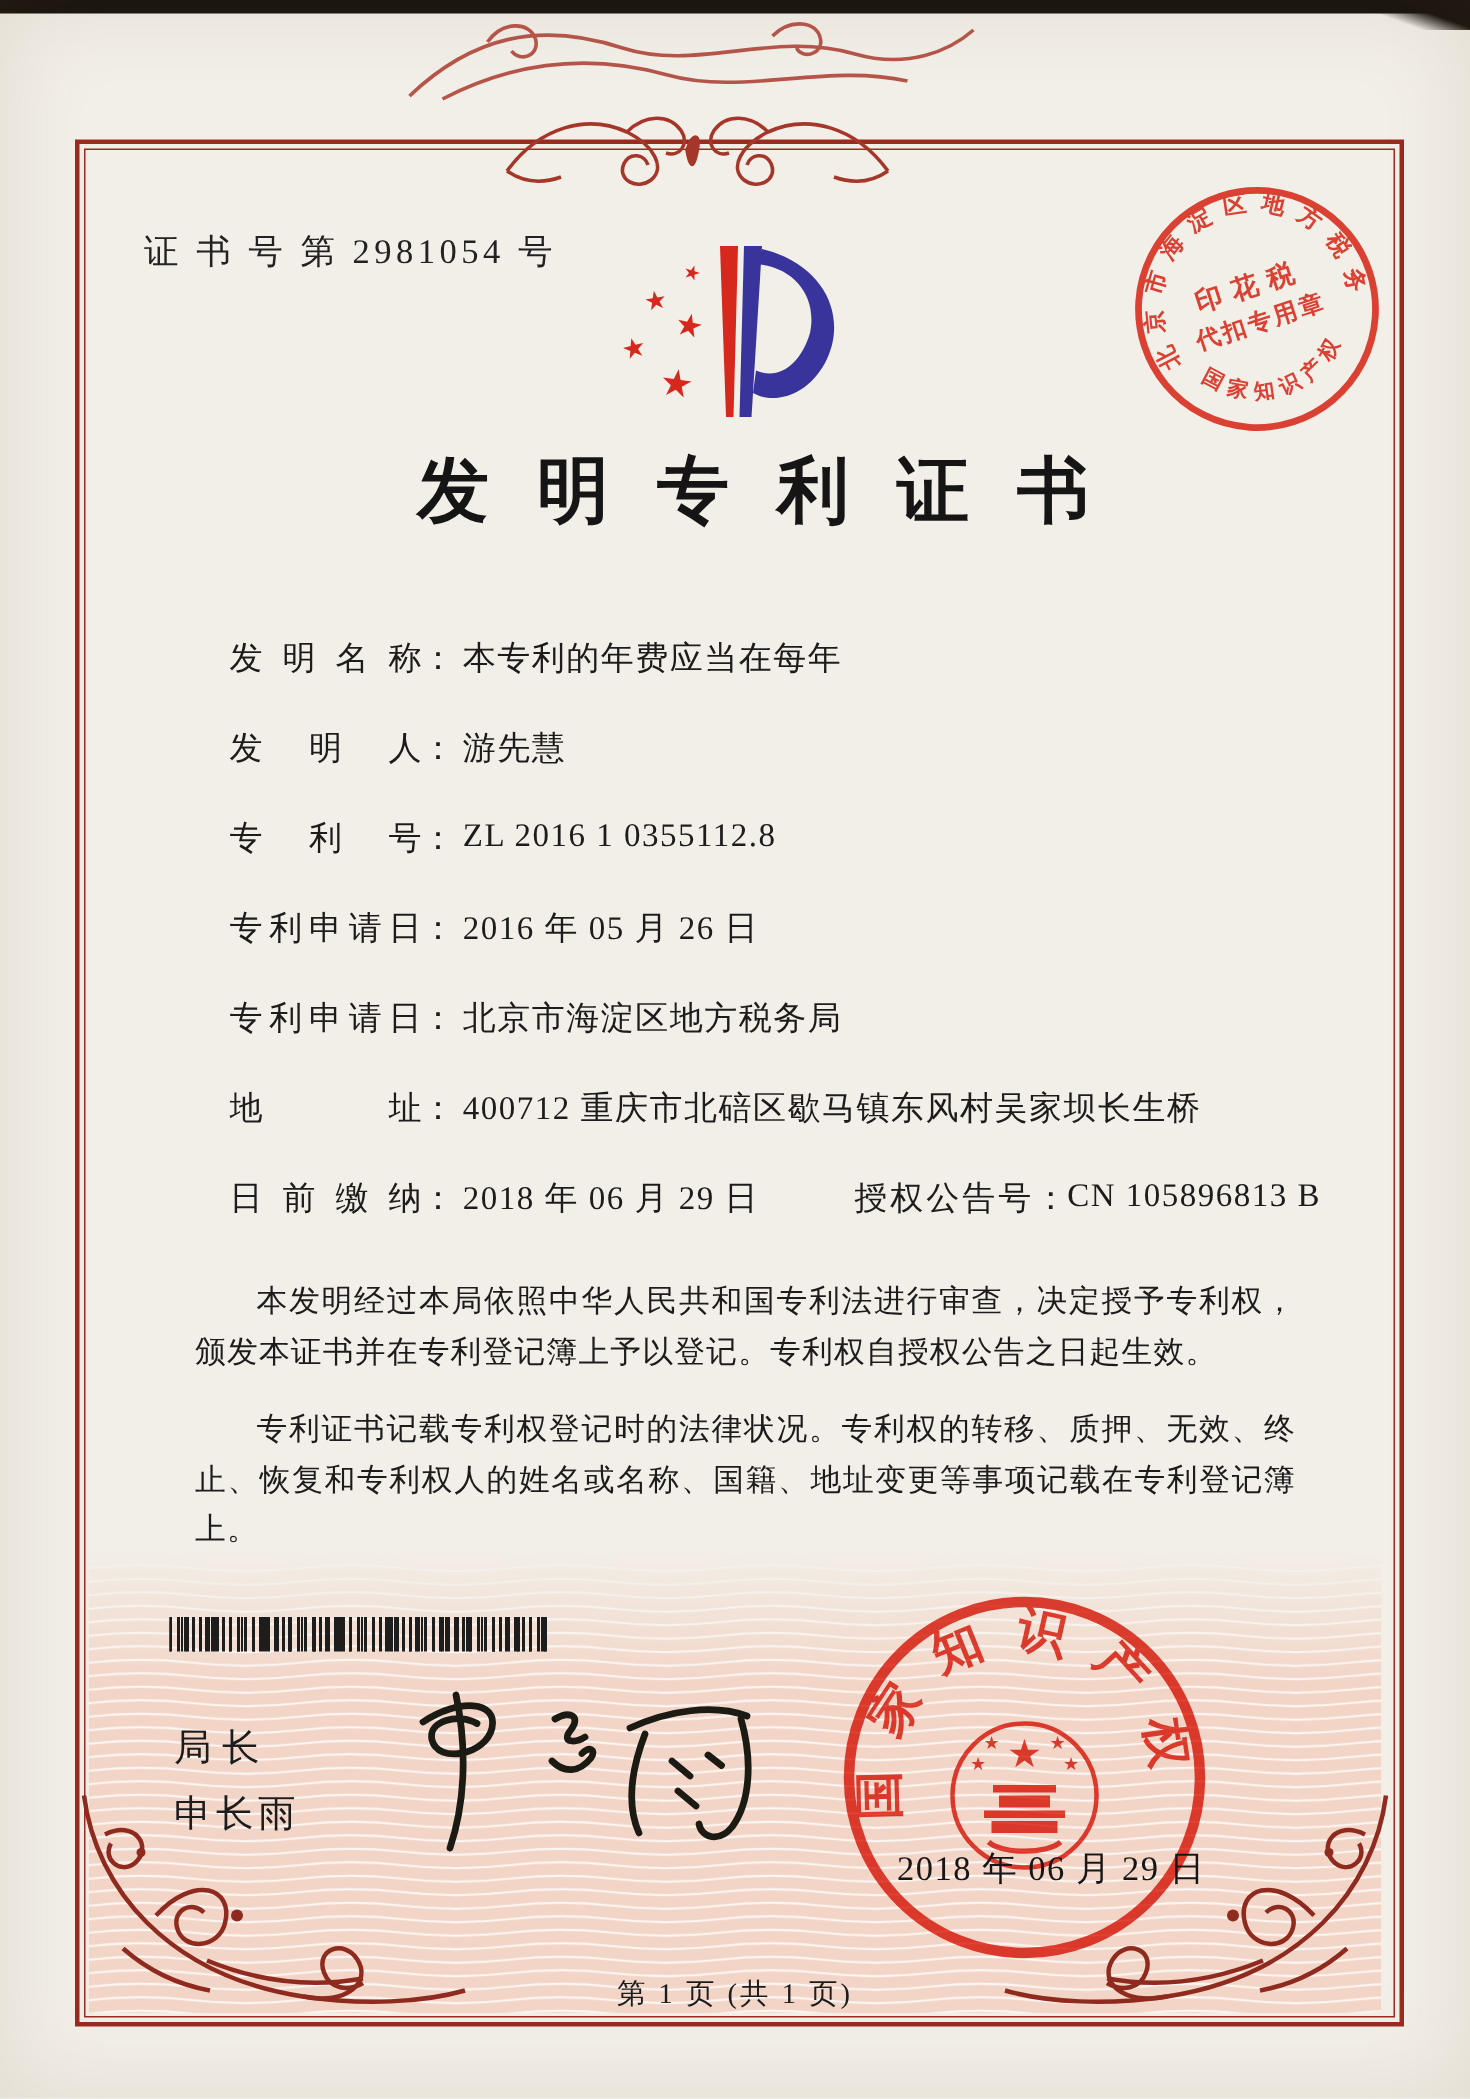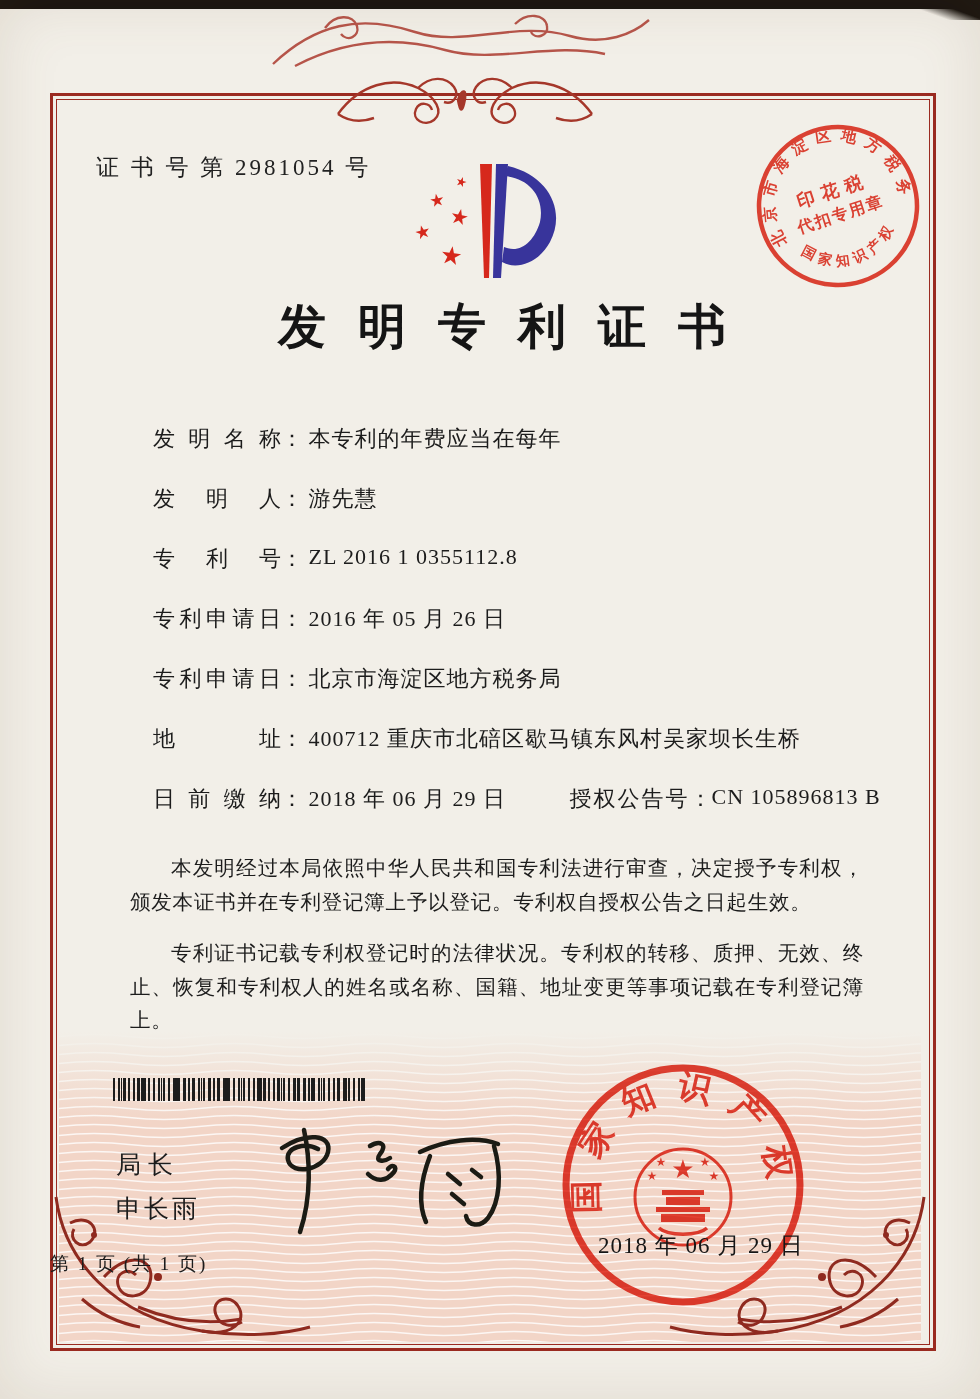--- a/index.html
+++ b/index.html
@@ -50,21 +50,21 @@
       repeating-linear-gradient(90deg,transparent 0 11px,#1d1d1d 11px 13px,transparent 13px 17px);
   }
 
   .signer-title{position:absolute;left:116px;top:1148px;font-size:25px;letter-spacing:7px;z-index:5;}
   .signer-name{position:absolute;left:116px;top:1192px;font-size:25px;letter-spacing:3px;z-index:5;}
   .signature{position:absolute;left:248px;top:1122px;width:280px;height:118px;z-index:5;}
 
   .seal{position:absolute;left:552px;top:1054px;width:262px;height:262px;z-index:5;mix-blend-mode:multiply;opacity:.93;}
   .seal-date{position:absolute;left:598px;top:1230px;font-size:23px;letter-spacing:1px;color:#161616;z-index:6;}
 
-  .footer{position:absolute;left:50px;top:1251px;width:880px;text-align:left;font-size:19px;letter-spacing:2px;z-index:5;}
+  .footer{position:absolute;left:50px;top:1316px;width:880px;text-align:center;font-size:19px;letter-spacing:2px;z-index:5;}
 
   .ornament{position:absolute;z-index:4;pointer-events:none;}
   .orn-top-edge{left:265px;top:6px;width:390px;height:62px;}
   .orn-top-center{left:330px;top:58px;width:270px;height:78px;}
   .orn-bl{left:42px;bottom:40px;width:310px;height:180px;}
   .orn-br{right:42px;bottom:40px;width:310px;height:180px;transform:scaleX(-1);}
 </style>
 </head>
 <body>
 

